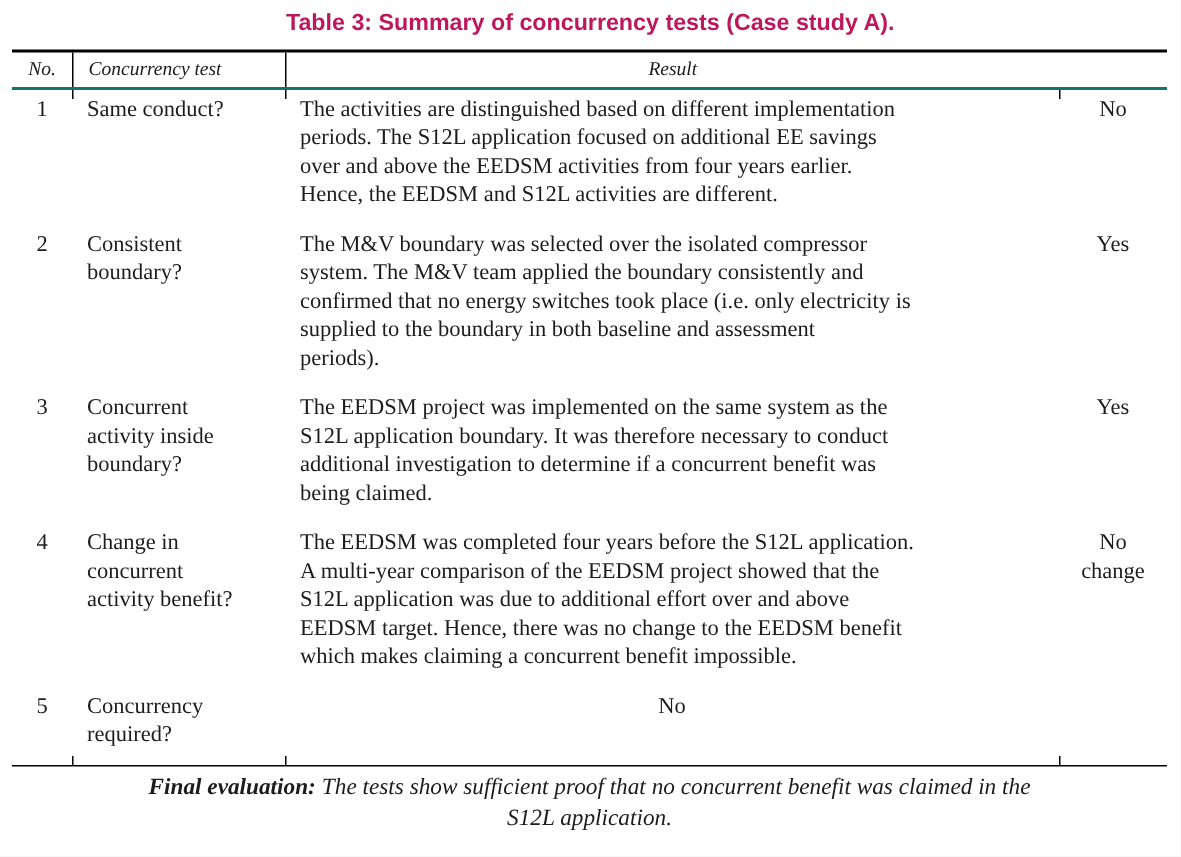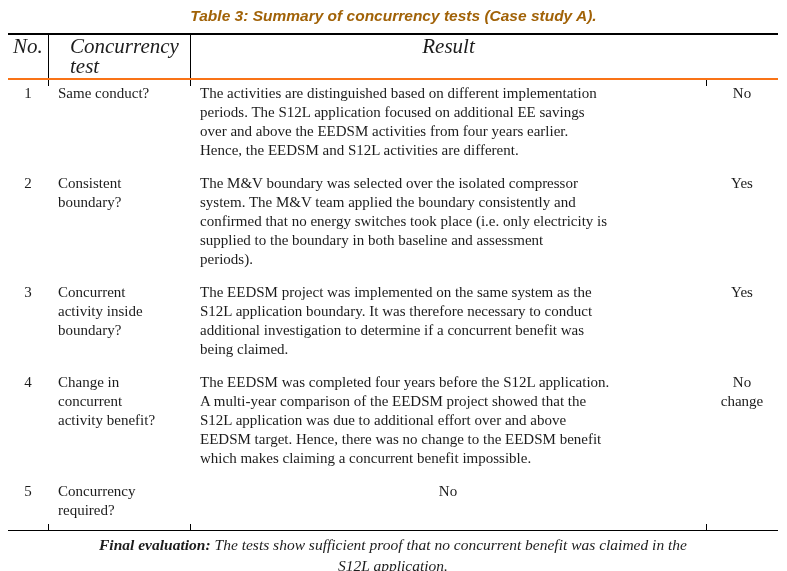--- a/index.html
+++ b/index.html
@@ -14,40 +14,39 @@
   }
   .caption {
     position: absolute;
     top: 7px;
     left: 0;
     width: 100%;
     text-align: center;
     font-family: "Liberation Sans", sans-serif;
     font-weight: bold;
     font-size: 15.5px;
-    color: #a16207;
-    font-style: italic;
+    color: #be185d;
   }
   .table {
     position: absolute;
     left: 8px;
     top: 33px;
     width: 770px;
   }
   .thead {
     display: grid;
     grid-template-columns: 40px 142px 516px 72px;
     border-top: 2px solid #000;
-    border-bottom: 2px solid #f97316;
+    border-bottom: 2px solid #0f766e;
     font-style: italic;
-    font-size: 21px;
+    font-size: 13px;
     line-height: 20px;
   }
   .th { padding: 1px 0 2px; }
-  .th.c-test { padding-left: 21px; }
+  .th.c-test { padding-left: 10px; }
   .th.c-no, .th.c-disc, .th.c-res { text-align: center; }
   .th.c-test, .th.c-disc, .th.c-res { border-left: 1px solid #000; }
   .tbody {
     position: relative;
     font-size: 15px;
   }
   .row {
     display: grid;
     grid-template-columns: 40px 142px 516px 72px;
     padding: 4px 0 10px;

